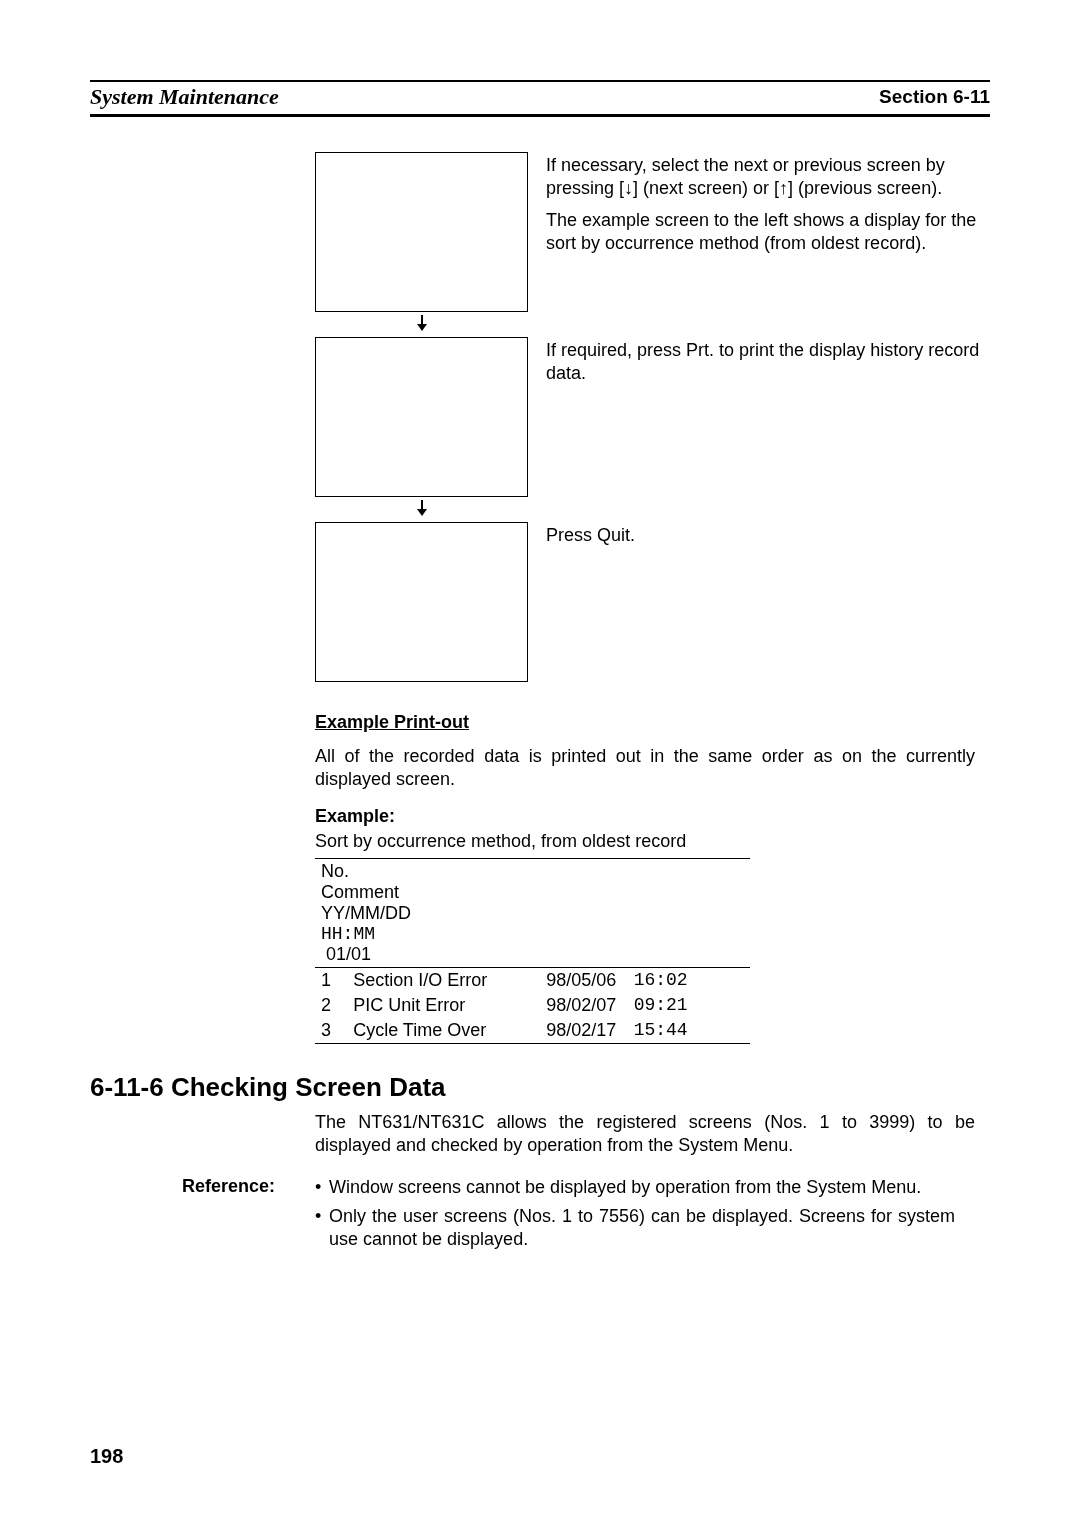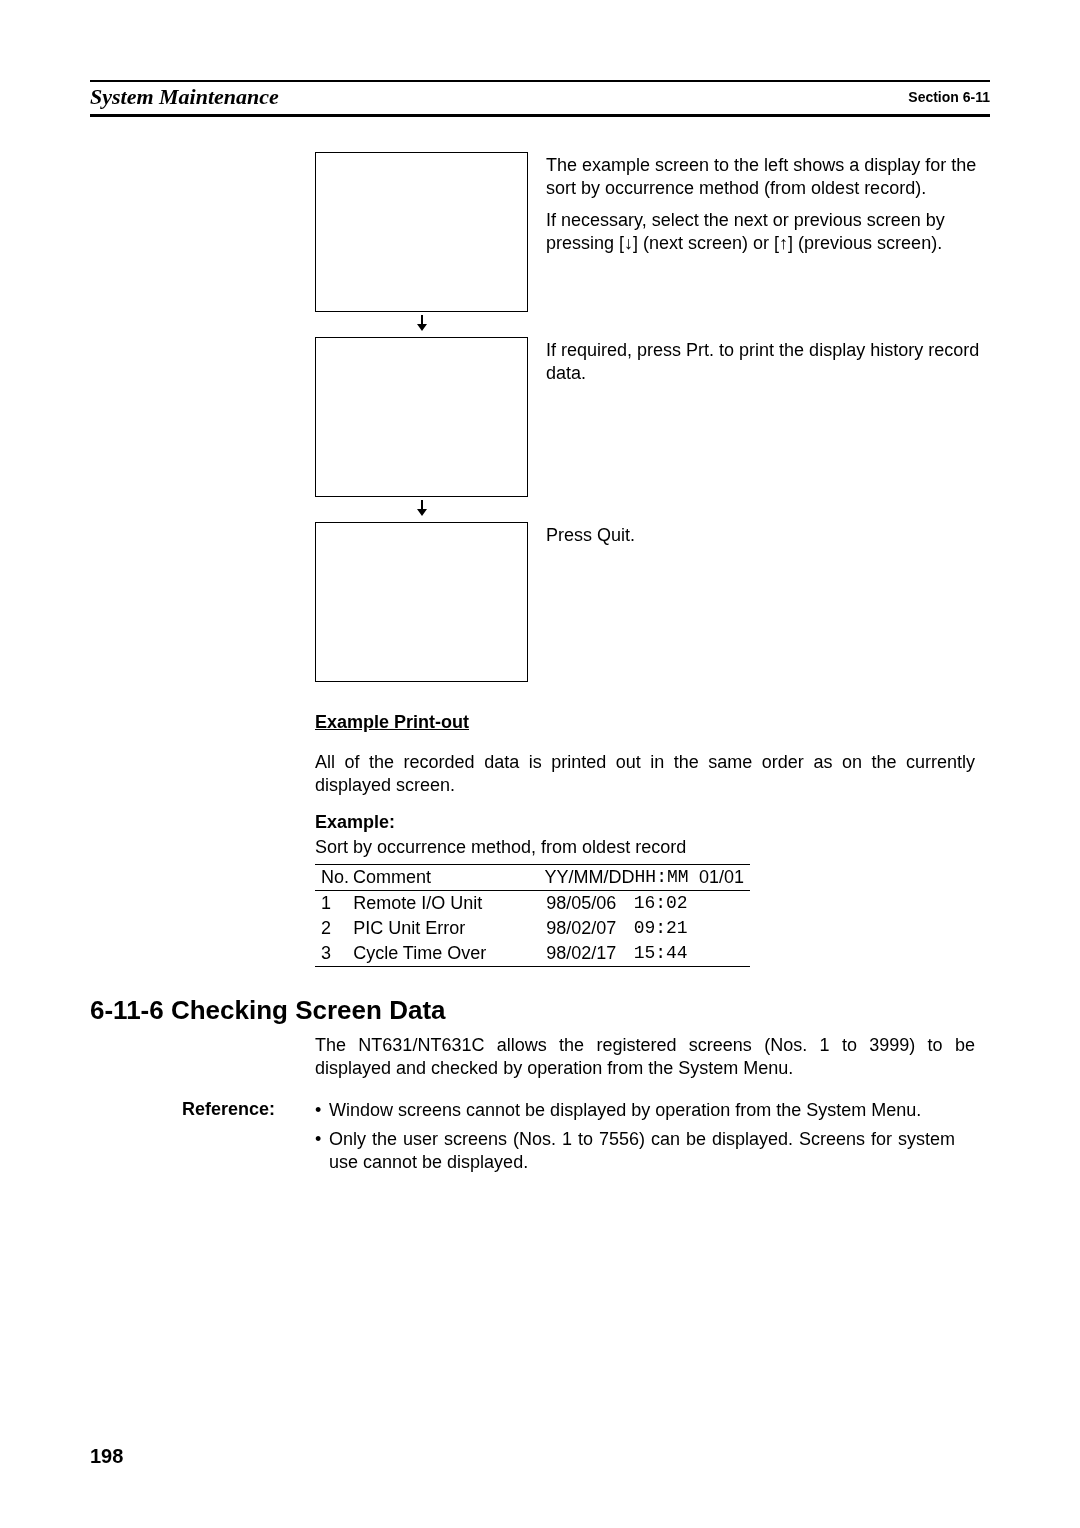--- a/index.html
+++ b/index.html
@@ -21,21 +21,21 @@
       align-items: center;
     }
     .header-left {
       font-style: italic;
       font-weight: bold;
       font-size: 22px;
       font-family: "Times New Roman", serif;
     }
     .header-right {
       font-weight: bold;
-      font-size: 14px;
+      font-size: 19px;
     }
     .content {
       margin-top: 35px;
     }
     .flow-section {
       margin-left: 225px;
     }
     .flow-row {
       display: flex;
       align-items: flex-start;
@@ -67,21 +67,21 @@
       font-weight: bold;
       text-decoration: underline;
       font-size: 18px;
       margin-left: 225px;
       margin-top: 30px;
     }
     .body-para {
       font-size: 18px;
       line-height: 1.3;
       margin-left: 225px;
-      margin-top: 18px;
+      margin-top: 12px;
       max-width: 660px;
       text-align: justify;
     }
     .bold-label {
       font-weight: bold;
       font-size: 18px;
       margin-left: 225px;
       margin-top: 14px;
     }
     .example-caption {
@@ -94,21 +94,21 @@
       margin-top: 6px;
       border-top: 1.5px solid #000;
       border-bottom: 1.5px solid #000;
       width: 435px;
       font-size: 18px;
     }
     .example-table .row {
       display: flex;
       padding: 2px 6px;
     }
-    .example-table .row.header { border-bottom: 1.5px solid #000; }
+    .example-table .row.header { border-bottom: 1.5px solid #000; flex-direction: column; }
     .example-table .col-no { width: 35px; }
     .example-table .col-comment { width: 210px; }
     .example-table .col-date { width: 95px; }
     .example-table .col-time { width: 70px; font-family: Liberation Mono, monospace; }
     .example-table .col-page { width: 50px; text-align: right; }
     .section-heading {
       font-weight: bold;
       font-size: 26px;
       margin-top: 28px;
     }
@@ -160,22 +160,22 @@
   <div class="header-right">Section 6-11</div>
 </div>
 
 <div class="content">
 
   <div class="flow-section">
 
     <div class="flow-row">
       <div class="screen-box"></div>
       <div class="screen-desc">
+        <p>If necessary, select the next or previous screen by pressing [↓] (next screen) or [↑] (previous screen).</p>
         <p>The example screen to the left shows a display for the sort by occurrence method (from oldest record).</p>
-        <p>If necessary, select the next or previous screen by pressing [↓] (next screen) or [↑] (previous screen).</p>
       </div>
     </div>
 
     <div class="arrow-down">
       <svg width="12" height="16" viewBox="0 0 12 16">
           <path d="M5 0 L5 9 L1 9 L6 16 L11 9 L7 9 L7 0 Z" fill="#000"></path>
         </svg>
     </div>
 
     <div class="flow-row">
@@ -209,21 +209,21 @@
   <div class="example-table">
     <div class="row header">
       <div class="col-no">No.</div>
       <div class="col-comment">Comment</div>
       <div class="col-date">YY/MM/DD</div>
       <div class="col-time">HH:MM</div>
       <div class="col-page">01/01</div>
     </div>
     <div class="row">
       <div class="col-no">1</div>
-      <div class="col-comment">Remote I/O Unit</div>
+      <div class="col-comment">Section I/O Error</div>
       <div class="col-date">98/05/06</div>
       <div class="col-time">16:02</div>
       <div class="col-page"></div>
     </div>
     <div class="row">
       <div class="col-no">2</div>
       <div class="col-comment">PIC Unit Error</div>
       <div class="col-date">98/02/07</div>
       <div class="col-time">09:21</div>
       <div class="col-page"></div>

